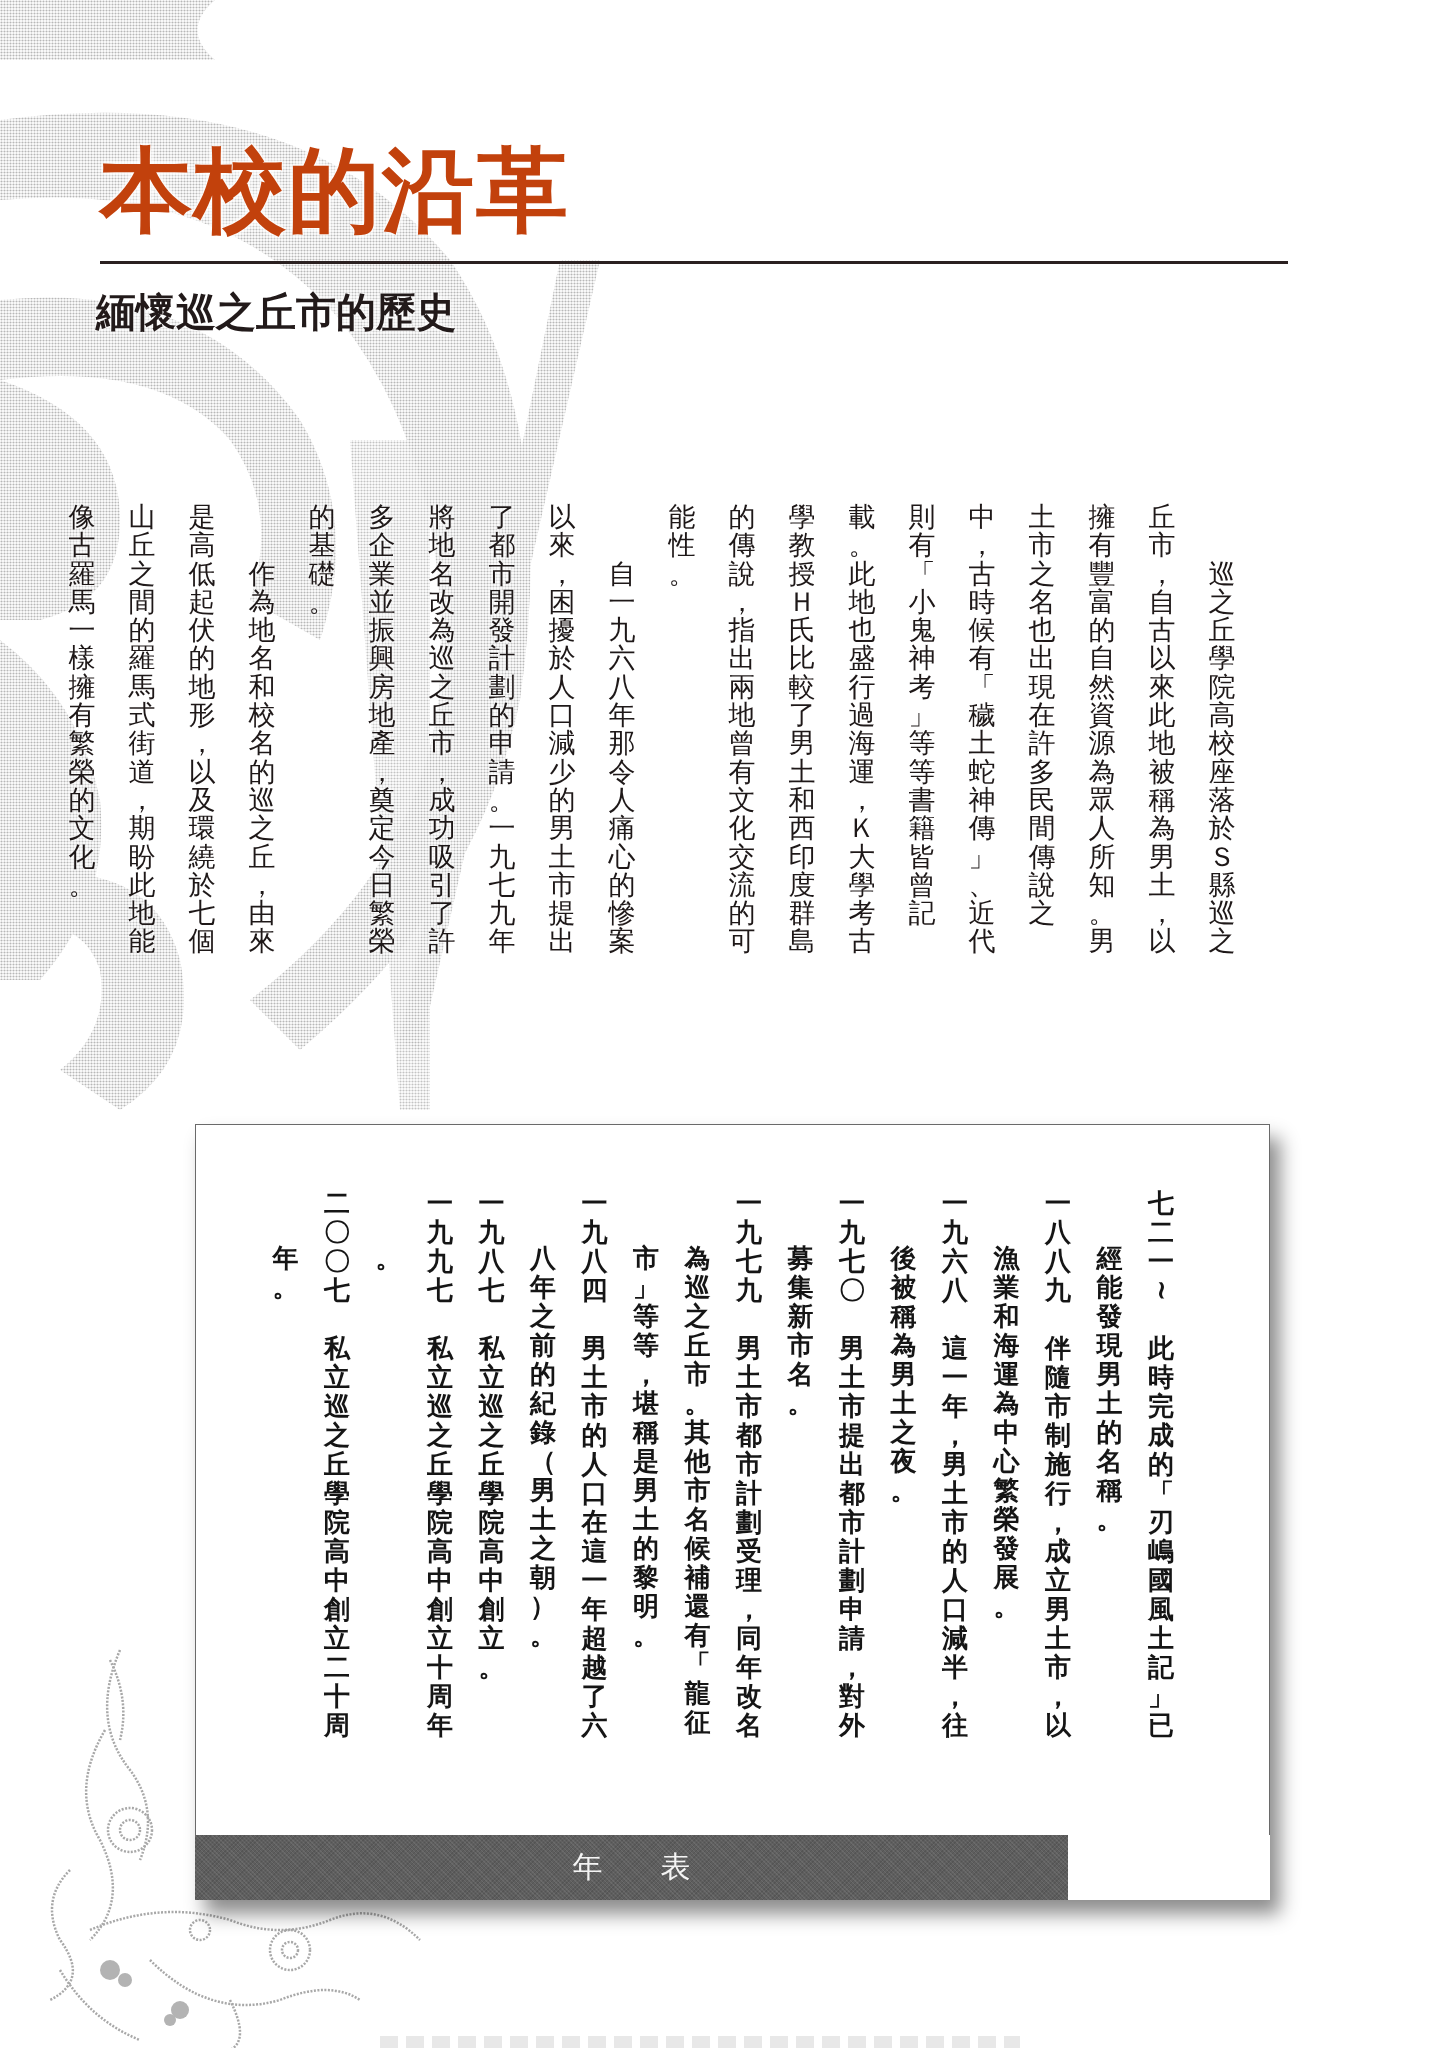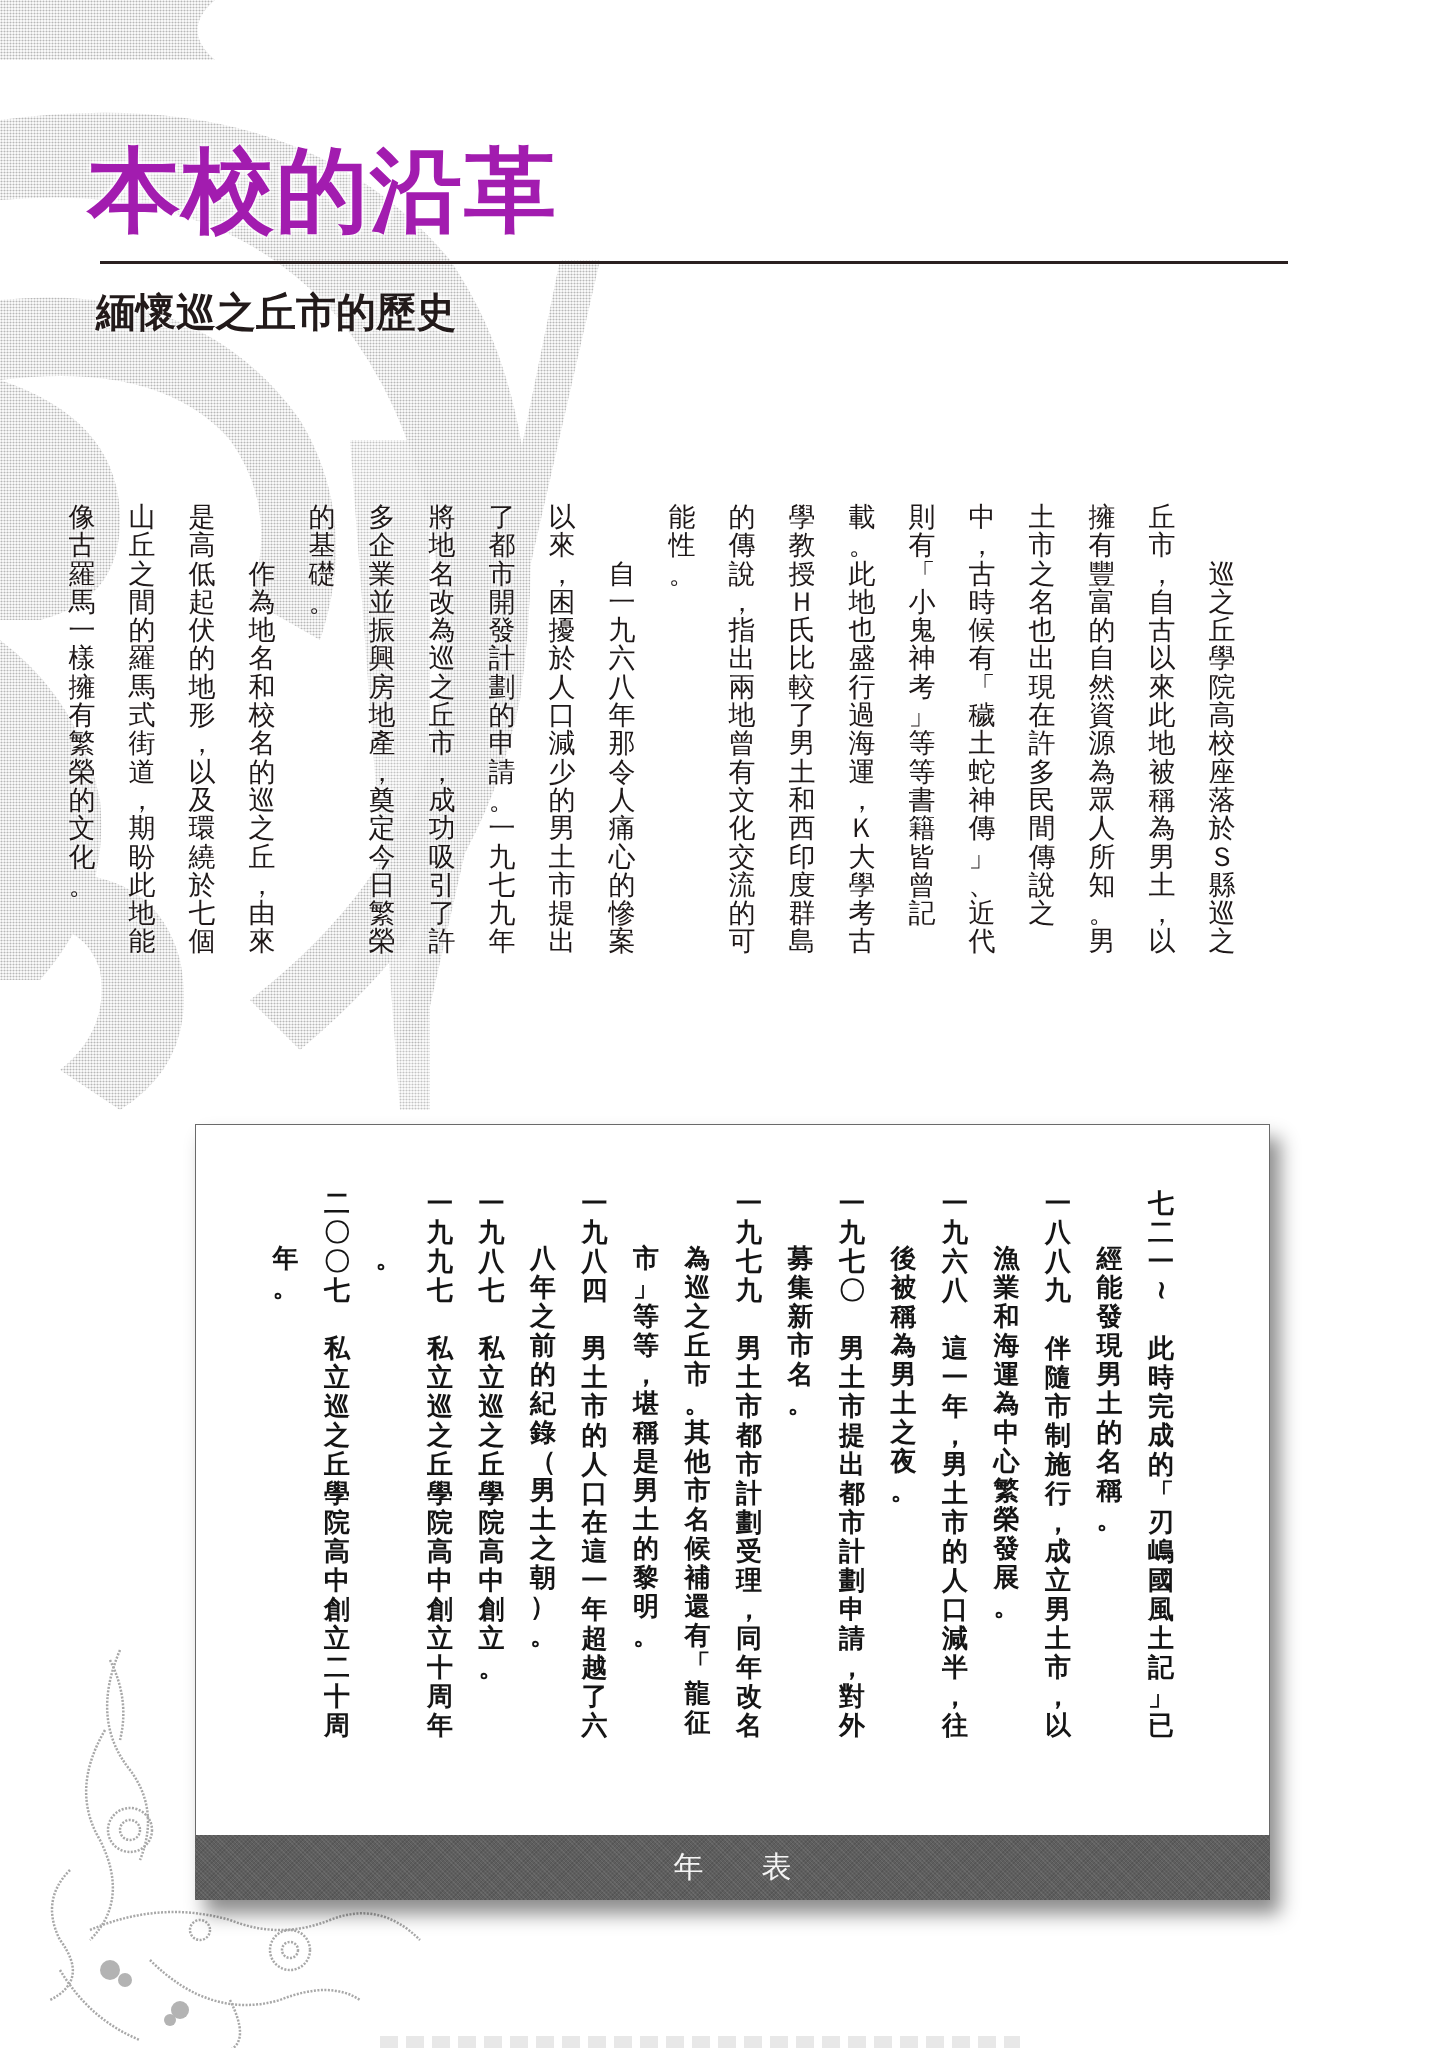--- a/index.html
+++ b/index.html
@@ -5,24 +5,24 @@
   html, body { margin:0; padding:0; }
   body {
     width:1440px; height:2048px; position:relative; overflow:hidden;
     background:#ffffff; color:#1a1414;
     font-family:"DejaVu Serif","Liberation Serif",serif;
   }
   
   .bg-deco { position:absolute; left:0; top:0; width:1440px; height:2048px; pointer-events:none; }
   
   .page-title {
-    position:absolute; left:88px; top:140px;
+    position:absolute; left:100px; top:140px;
     font-family:"DejaVu Serif","Liberation Serif",serif;
     font-weight:bold; font-size:92px; line-height:100px; letter-spacing:2px;
-    color:#a21caf; margin:0;
+    color:#c2410c; margin:0;
     text-shadow: 0 0 6px #fff, 0 0 6px #fff, 0 0 3px #fff;
   }
   .title-rule {
     position:absolute; left:100px; top:261px; width:1188px; height:3px; background:#2a2020;
   }
   .page-subtitle {
     position:absolute; left:96px; top:286px;
     font-family:"DejaVu Serif","Liberation Serif",serif;
     font-size:40px; line-height:52px; color:#221a1a; margin:0;
     text-shadow: 0 0 5px #fff, 0 0 5px #fff;
@@ -53,21 +53,21 @@
   .tl-col {
     position:absolute; width:36px;
     display:flex; flex-direction:column; align-items:center;
   }
   .tl-col span.ch {
     display:block; width:36px; height:29px; line-height:29px; text-align:center;
     font-family:"DejaVu Sans","Liberation Sans",sans-serif;
     font-weight:bold; font-size:26px; color:#151515;
   }
   .timeline-bar {
-    position:absolute; left:0; top:711px; width:1075px; height:65px;
+    position:absolute; left:0; top:711px; width:873px; height:65px;
     background-color:#5e5e5e;
     background-image:
       repeating-linear-gradient(45deg, rgba(255,255,255,.08) 0 1px, transparent 1px 3px),
       repeating-linear-gradient(-45deg, rgba(0,0,0,.10) 0 1px, transparent 1px 3px);
     display:flex; align-items:center; justify-content:center;
   }
   .timeline-label {
     color:#f4f4f4; font-size:30px; letter-spacing:58px;
     font-family:"DejaVu Sans","Liberation Sans",sans-serif; padding-left:58px;
   }

